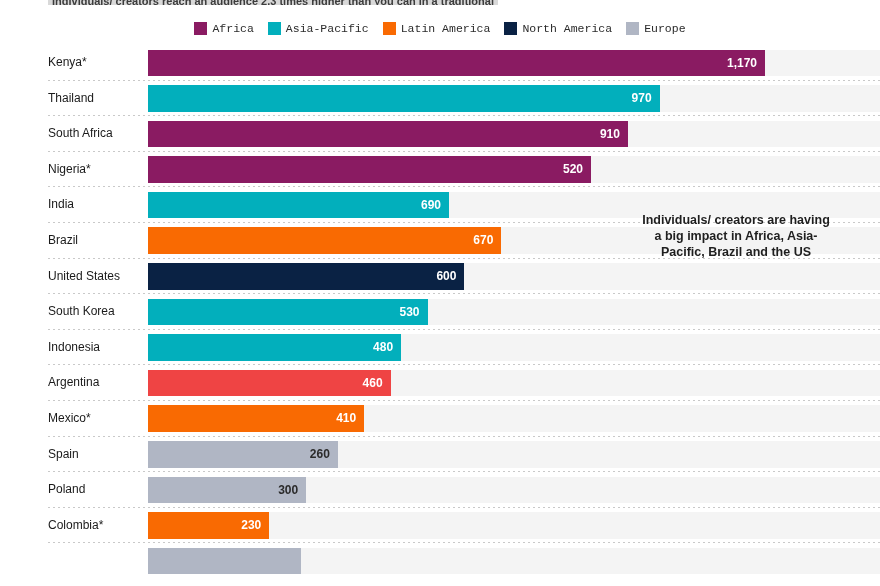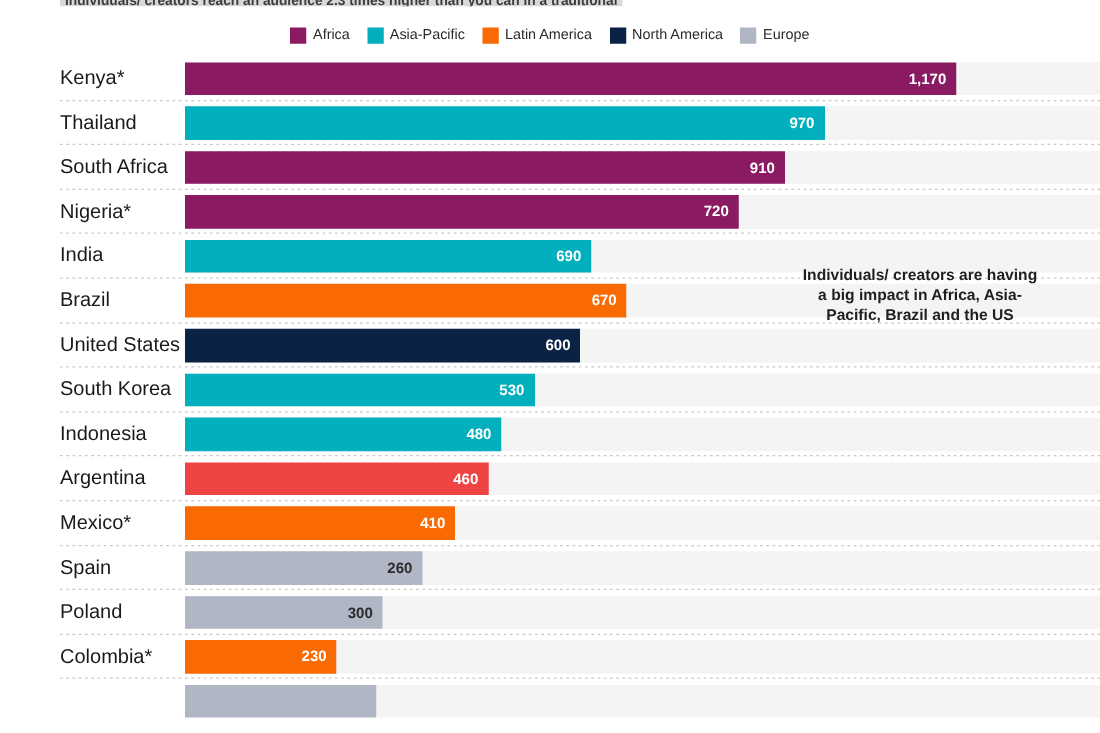--- a/index.html
+++ b/index.html
@@ -32,21 +32,21 @@
   
   .legend{
     position:absolute;
     left:0; top:22px;
     width:880px;
     display:flex;
     justify-content:center;
     align-items:center;
     gap:14px;
   }
-  .legend-item{display:flex;align-items:center;gap:5px;}
+  .legend-item{display:flex;align-items:center;gap:5px;font-family:Liberation Mono, monospace;}
   .legend-swatch{width:13px;height:13px;display:block;}
   .legend-label{
     font-size:11.5px;
     color:#2b2b2b;
     line-height:13px;
     white-space:nowrap;
   }
 
   
   .chart{
@@ -59,21 +59,21 @@
   .row{
     position:relative;
     height:35.6px;
     width:880px;
   }
   .row-label{
     position:absolute;
     left:48px; top:0;
     height:35.6px;
     line-height:35.6px;
-    font-size:16px;
+    font-size:12px;
     color:#1a1a1a;
     white-space:nowrap;
   }
   .track{
     position:absolute;
     left:148px; top:4.5px;
     right:0;
     height:26.5px;
     background:#f4f4f4;
   }
@@ -168,28 +168,28 @@
       <div class="row-label">South Africa</div>
       <div class="bar" style="width: 479.934px; background: rgb(138, 27, 98);">
         <span class="bar-value">910</span>
       </div>
       <div class="rule"></div>
     </div>
     <div class="row">
       <div class="track"></div>
       <div class="row-label">Nigeria*</div>
       <div class="bar" style="width: 443.016px; background: rgb(138, 27, 98);">
-        <span class="bar-value">720</span>
+        <span class="bar-value">520</span>
       </div>
       <div class="rule"></div>
     </div>
     <div class="row">
       <div class="track"></div>
       <div class="row-label">India</div>
-      <div class="bar" style="width: 325px; background: rgb(2, 175, 188);">
+      <div class="bar" style="width: 301px; background: rgb(2, 175, 188);">
         <span class="bar-value">690</span>
       </div>
       <div class="rule"></div>
     </div>
     <div class="row">
       <div class="track"></div>
       <div class="row-label">Brazil</div>
       <div class="bar" style="width: 353.358px; background: rgb(249, 106, 2);">
         <span class="bar-value">670</span>
       </div>

